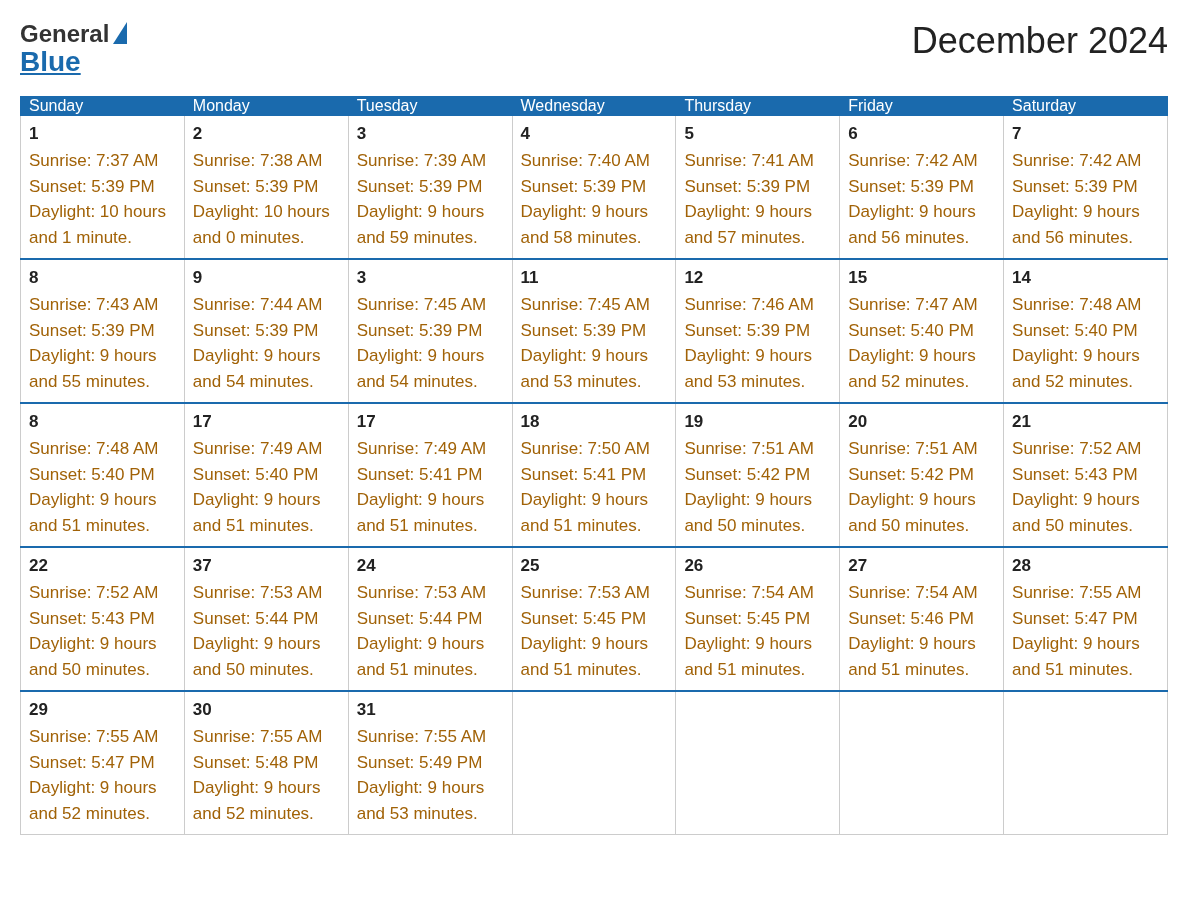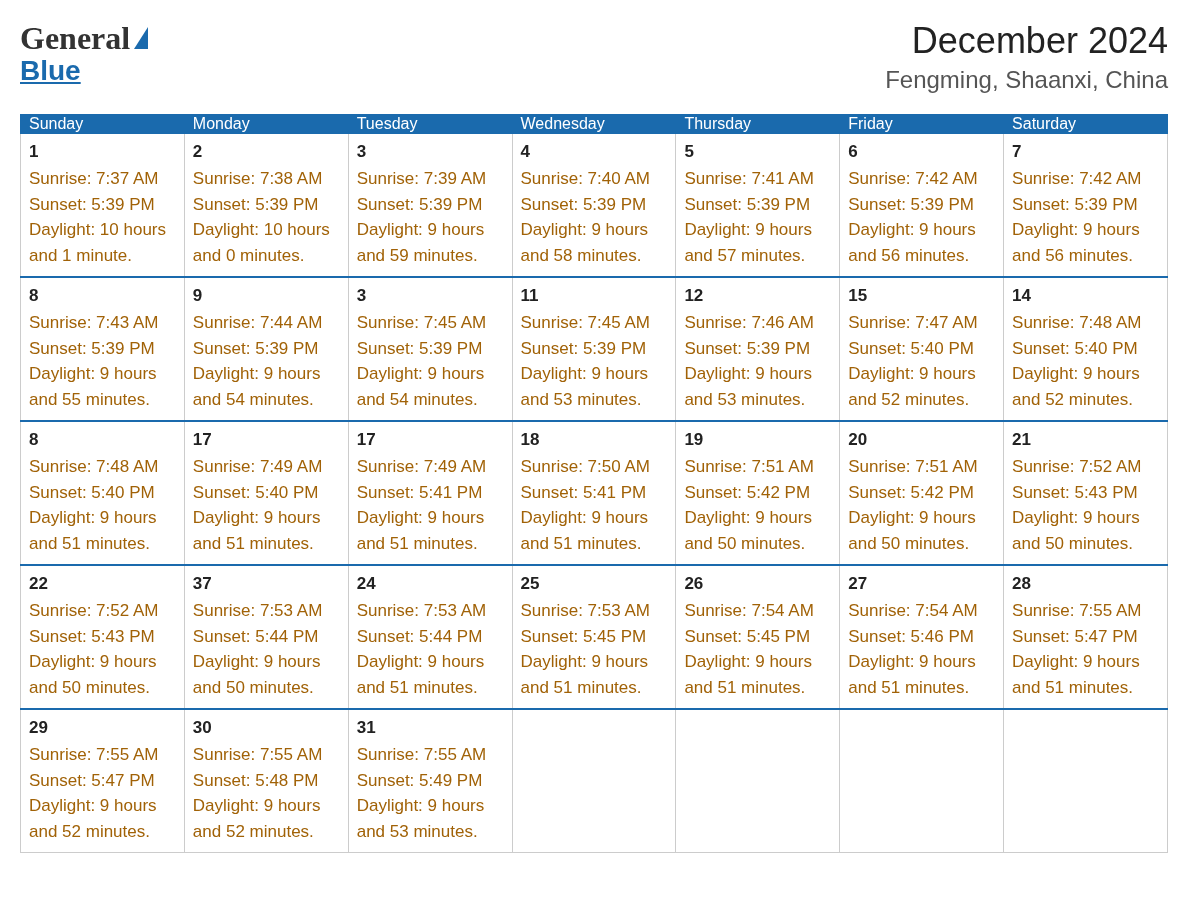--- a/index.html
+++ b/index.html
@@ -19,24 +19,23 @@
     .logo {
       display: flex;
       flex-direction: column;
       align-items: flex-start;
     }
     .logo-top {
       display: flex;
       align-items: center;
     }
     .logo-general {
-      font-size: 32px;
+      font-size: 24px;
       font-weight: bold;
       color: #333;
-      font-family: Liberation Serif, serif;
     }
     .logo-triangle {
       width: 0;
       height: 0;
       border-left: 14px solid transparent;
       border-bottom: 22px solid #1a6aad;
       margin-left: 4px;
       margin-bottom: 2px;
     }
     .logo-bottom {
@@ -103,21 +102,20 @@
 <div class="header">
   <div class="logo">
     <div class="logo-top">
       <span class="logo-general">General</span>
       <div class="logo-triangle"></div>
     </div>
     <div class="logo-bottom">Blue</div>
   </div>
   <div class="title-section">
     <div class="month-title">December 2024</div>
-    <div class="location-title">Fengming, Shaanxi, China</div>
   </div>
 </div>
 
 <table class="calendar">
   <thead>
     <tr>
     <th>Sunday</th>
         <th>Monday</th>
         <th>Tuesday</th>
         <th>Wednesday</th>

